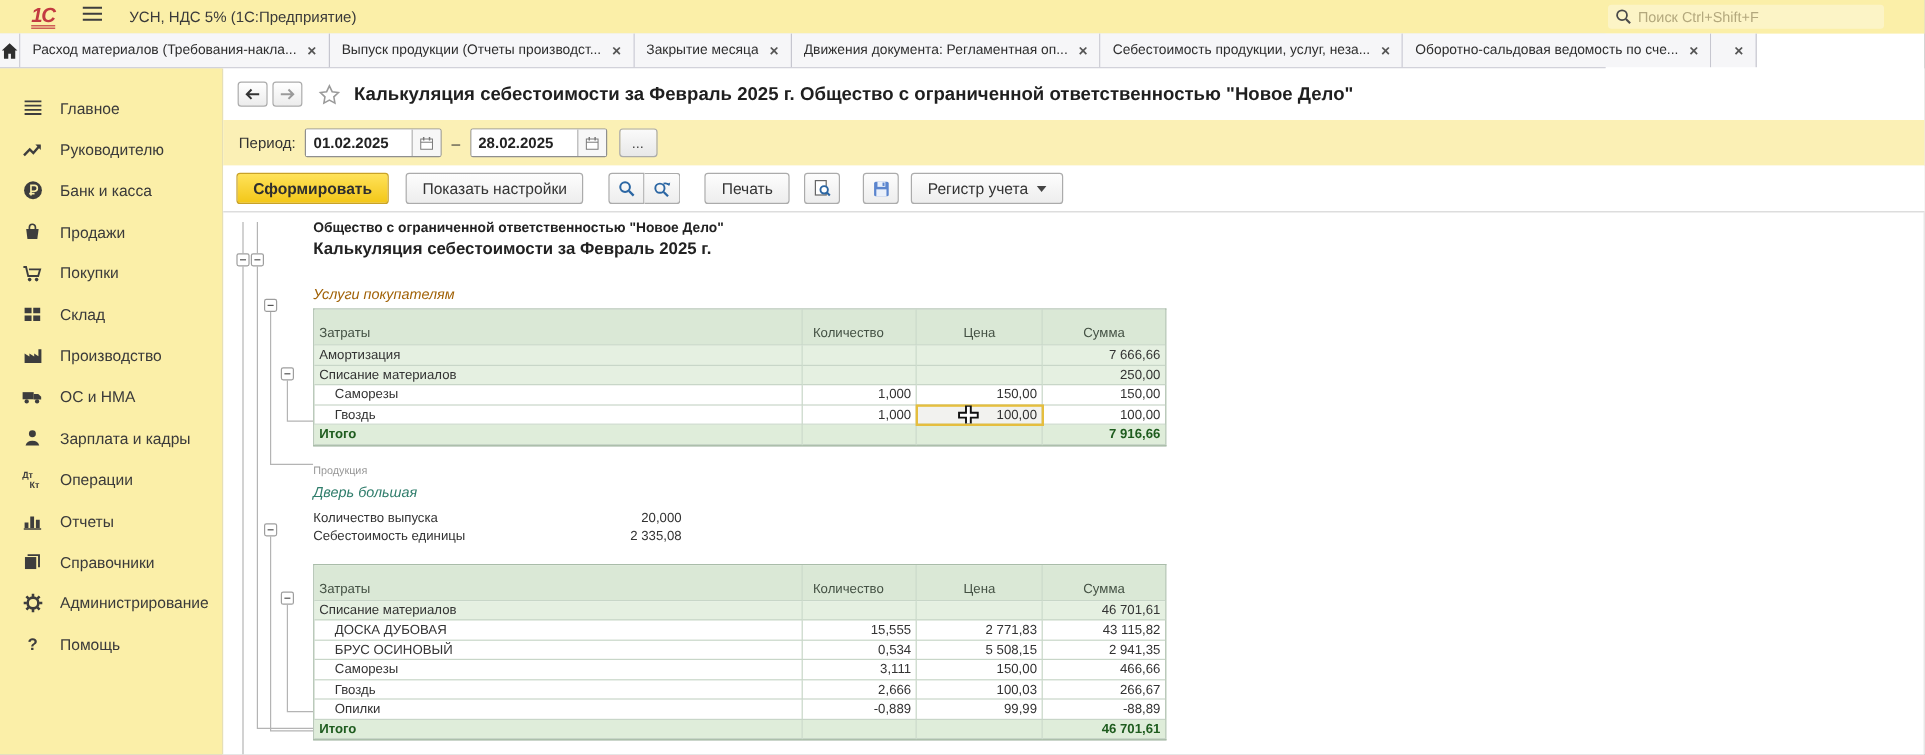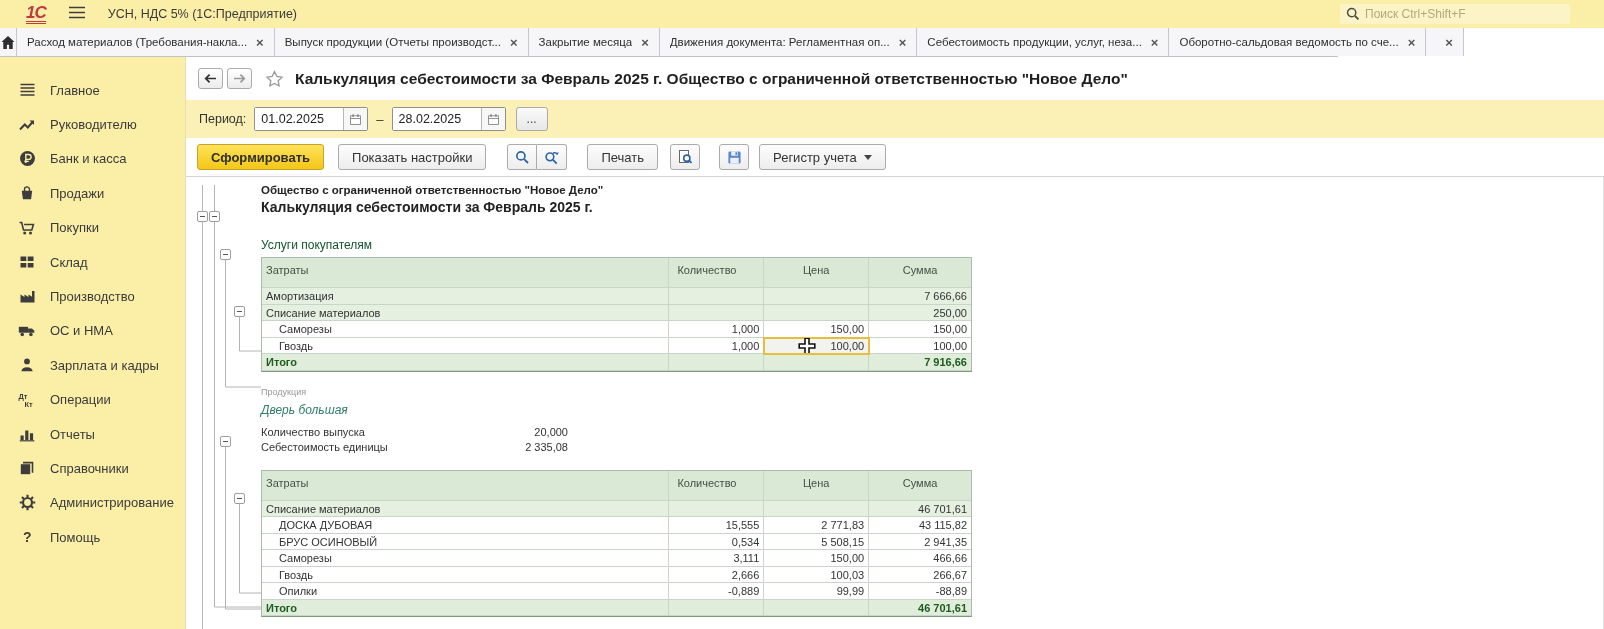--- a/index.html
+++ b/index.html
@@ -46,21 +46,21 @@
   .navbtn.back { margin-left:12px; }
   .navbtn.fwd { margin-left:4px; }
   .star { margin-left:13px; cursor:pointer; display:flex; }
   .page-title { margin-left:11px; font-size:15.5px; font-weight:bold; color:#1f1f1f; white-space:nowrap; }
 
   .periodrow { position:absolute; left:0; top:43px; width:100%; height:38px; background:#FBF0B5;
                display:flex; align-items:center; }
   .period-label { margin-left:13px; font-size:12.5px; color:#333; }
   .datefield { margin-left:8px; display:flex; height:24px; border:1px solid #8F8F8F; border-radius:2px; background:#fff; }
   .datefield input { border:none; outline:none; width:88px; font-size:12.5px; padding:0 6px; color:#222;
-                     font-family:"Liberation Sans",sans-serif; }
+                     font-family:"Liberation Sans",sans-serif;font-weight:bold; }
   .cal-btn { width:24px; border-left:1px solid #B5B5B5; background:#F7F7F7; display:flex; align-items:center;
              justify-content:center; cursor:pointer; }
   .dash { margin-left:8px; color:#333; font-size:13px; }
   .dots-btn { margin-left:10px; width:32px; height:24px; border:1px solid #ABABAB; border-radius:3px;
               background:linear-gradient(#FAFAFA,#E8E8E8); font-size:12px; color:#444; cursor:pointer; }
 
   .actionsrow { position:absolute; left:0; top:81px; width:100%; height:39px; background:#fff;
                 display:flex; align-items:center; border-bottom:1px solid #D5D5D5; }
   .btn { height:26px; border:1px solid #ABABAB; border-radius:3px; background:linear-gradient(#FDFDFD,#EDEDED);
          font-size:13px; color:#333; padding:0 13px; cursor:pointer; display:flex; align-items:center;
@@ -82,37 +82,37 @@
   
   .report-wrap { position:absolute; left:0; top:120px; width:100%; height:452px; overflow:hidden; }
   .group-margin { position:absolute; left:0; top:0; width:75px; height:452px; }
   .collapse-box { position:absolute; width:11px; height:11px; border:1px solid #9e9e9e; background:#fff;
                   border-radius:2px; cursor:pointer; }
   .collapse-box::after { content:""; position:absolute; left:2px; right:2px; top:4px; height:1px; background:#555; }
 
   .report { position:absolute; left:75px; top:0; width:760px; }
   .org-name { margin-top:7px; font-size:11.5px; font-weight:bold; color:#222; }
   .report-title { margin-top:3px; font-size:14px; font-weight:bold; color:#222; }
-  .group-label { margin-top:23px; font-size:12px; color:#14532d; }
+  .group-label { margin-top:23px; font-size:12px; font-style:italic; color:#a16207; }
   .kind-label { margin-top:15px; font-size:9px; color:#979797; }
   .product-label { margin-top:6px; font-size:12px; font-style:italic; color:#2F7D6B; }
   .attrs { margin-top:9px; width:307px; }
   .attr-row { display:flex; justify-content:space-between; font-size:11px; color:#333; height:15.5px; }
 
   .rtable { margin-top:5px; width:711px; border:1px solid #A9BCA9; border-bottom:1px solid #7E997E; }
   .rtable.t2 { margin-top:13px; }
   .trow { display:flex; }
   .tcell { font-size:11px; color:#333; height:16.5px; line-height:16px; border-right:1px solid #C8D6C8;
            border-bottom:1px solid #C8D6C8; padding:0 4px; overflow:hidden; white-space:nowrap; position:relative; }
   .tcell:last-child { border-right:none; }
   .c0 { width:408px; }
   .c1 { width:95px; text-align:right; }
   .c2 { width:105px; text-align:right; }
   .c3 { width:102px; text-align:right; }
-  .thead .tcell { height:30px; background:#DAE8D6; color:#445144; padding-top:6px; line-height:13px; }
+  .thead .tcell { height:30px; background:#DAE8D6; color:#445144; padding-top:14px; line-height:13px; }
   .thead .c1 { text-align:left; padding-left:8px; }
   .thead .c2, .thead .c3 { text-align:center; }
   .trow.group .tcell { background:#E5F0E1; }
   .trow.item .c0 { padding-left:17px; }
   .trow.total .tcell { background:#DFEDDA; font-weight:bold; color:#1F5C1F; }
   .tcell.selected { outline:2px solid #E5BE3E; outline-offset:-1px; background:#F2F2EF; z-index:2; }
   .cursor-plus { position:absolute; left:34px; top:-1px; }
 
   .right-edge { position:absolute; right:0; top:120px; width:1px; height:452px; background:#E4E4E4; }
 </style>

